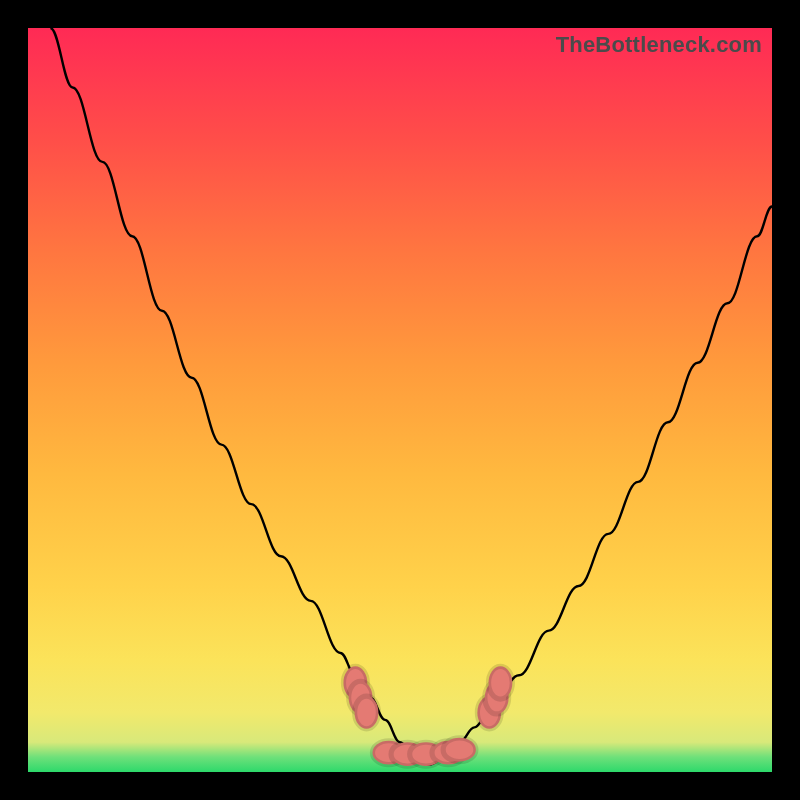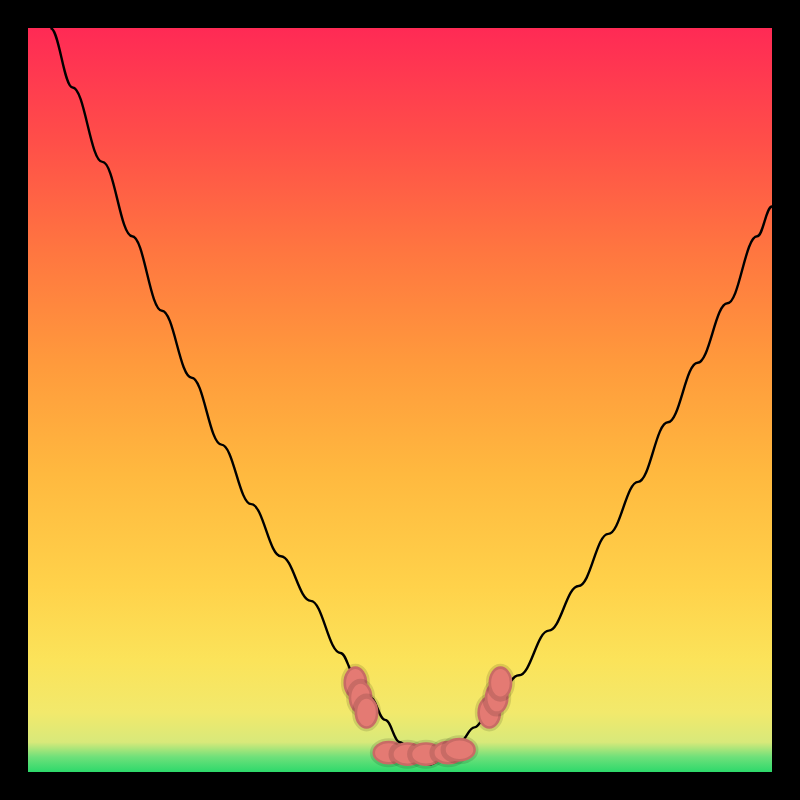--- a/index.html
+++ b/index.html
@@ -86,14 +86,15 @@
           <ellipse class="marker" cx="51" cy="97.6" rx="2.2" ry="1.6"></ellipse>
           <ellipse class="marker" cx="53.5" cy="97.6" rx="2.2" ry="1.6"></ellipse>
           <ellipse class="marker" cx="56.5" cy="97.4" rx="2.2" ry="1.6"></ellipse>
           <ellipse class="marker" cx="58" cy="97" rx="2.2" ry="1.6"></ellipse>
           <ellipse class="marker" cx="62" cy="92" rx="1.6" ry="2.2"></ellipse>
           <ellipse class="marker" cx="63" cy="90" rx="1.6" ry="2.2"></ellipse>
           <ellipse class="marker" cx="63.5" cy="88" rx="1.6" ry="2.2"></ellipse>
         </g>
     </svg>
 
+    <div class="watermark">TheBottleneck.com</div>
   </div>
 </div>
 
 </body></html>

